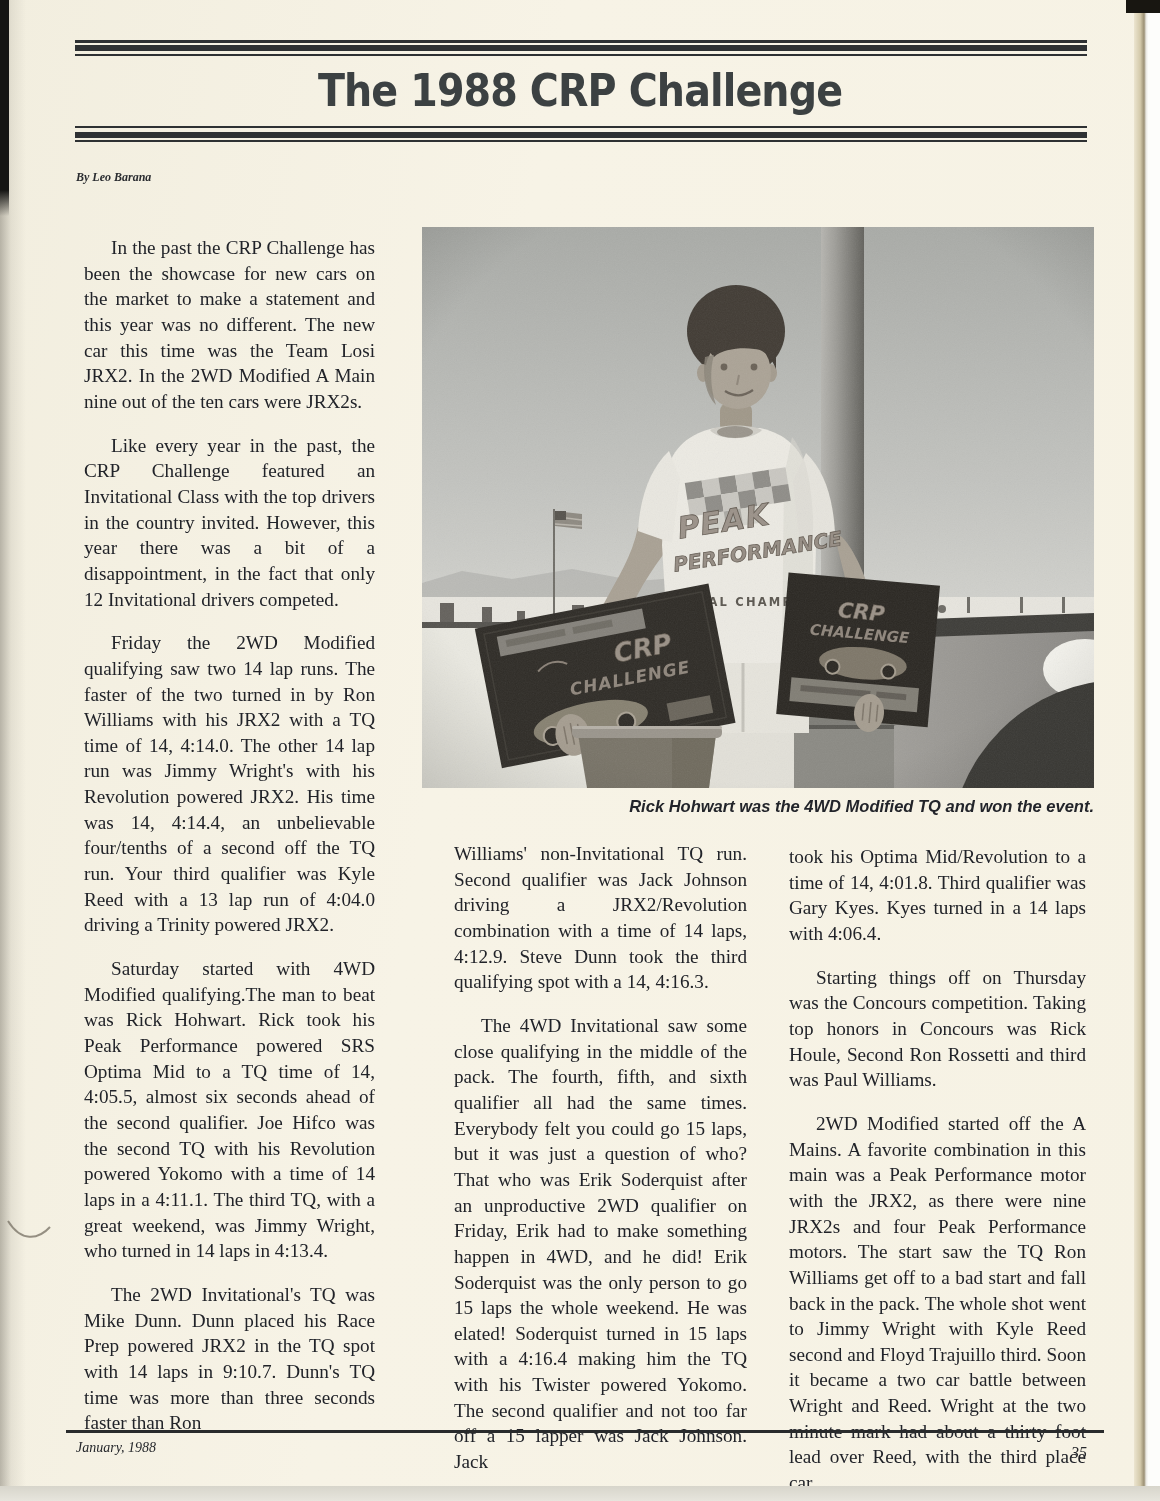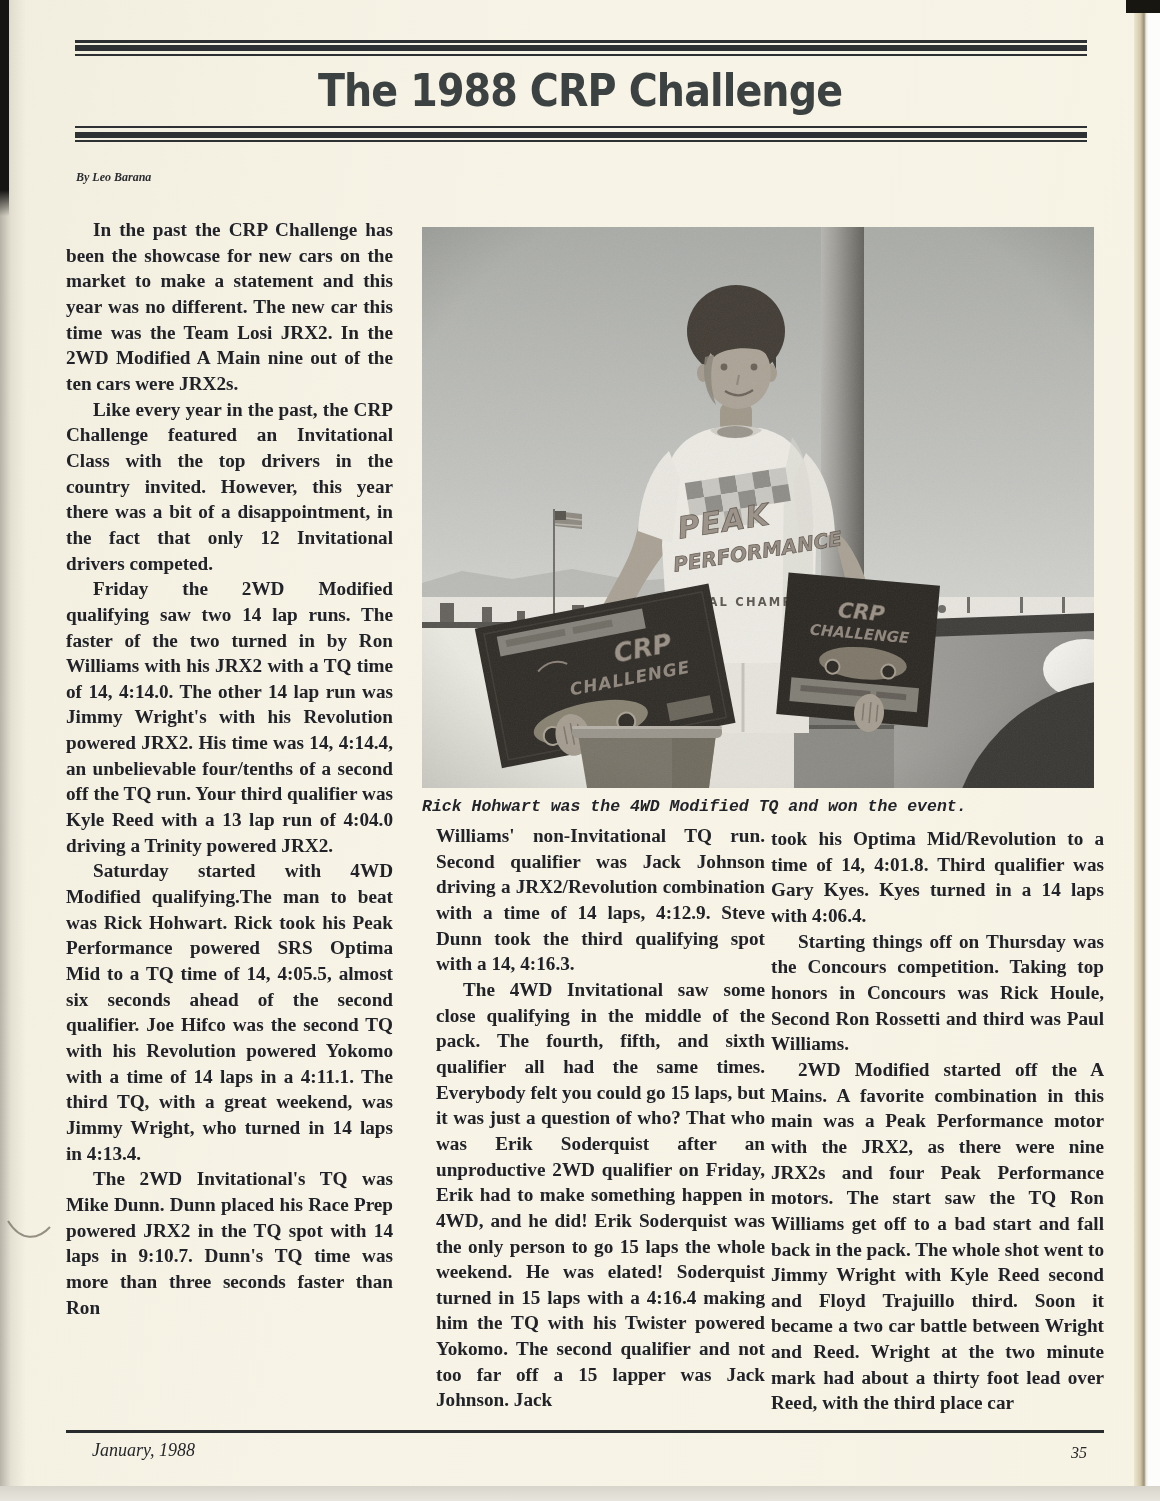--- a/index.html
+++ b/index.html
@@ -62,41 +62,41 @@
   }
 
   
   .col {
     position:absolute;
     font-family:"Liberation Serif", serif;
     font-size:19.2px; line-height:25.65px;
     color:#212329;
     text-align:justify;
   }
-  .col p { margin:0; text-indent:27px;font-weight:bold; }
+  .col p { margin:18px; text-indent:27px; }
   .col p.cont { text-indent:0; }
   .col-1 { left:66px;  top:217px; width:327px; }
   .col-2 { left:436px; top:823px; width:329px; }
   .col-3 { left:771px; top:826px; width:333px; }
 
   
   .photo { position:absolute; left:422px; top:227px; width:672px; height:561px; }
   .photo svg { display:block; }
   .photo-caption {
     position:absolute; left:422px; top:797px; width:672px;
-    text-align:left;
-    font-family:Liberation Mono, monospace;
+    text-align:right;
+    font-family:Liberation Sans, sans-serif;
     font-style:italic; font-weight:bold; font-size:16.5px; color:#22242a;
   }
 
   
   .footer-rule { position:absolute; left:66px; top:1430px; width:1038px; height:2.5px; background:#292b2c; }
   .footer-date {
     position:absolute; left:76px; top:1440px;
-    font-family:"Liberation Serif", serif; font-style:italic; font-size:18px; color:#25272b;margin-left:16px;
+    font-family:"Liberation Serif", serif; font-style:italic; font-size:14px; color:#25272b;
   }
   .page-number {
     position:absolute; left:1055px; top:1444px; width:48px; text-align:center;
     font-family:"Liberation Serif", serif; font-style:italic; font-size:16px; color:#25272b;
   }
 </style>
 </head>
 <body>
 
 <div class="sheet">

